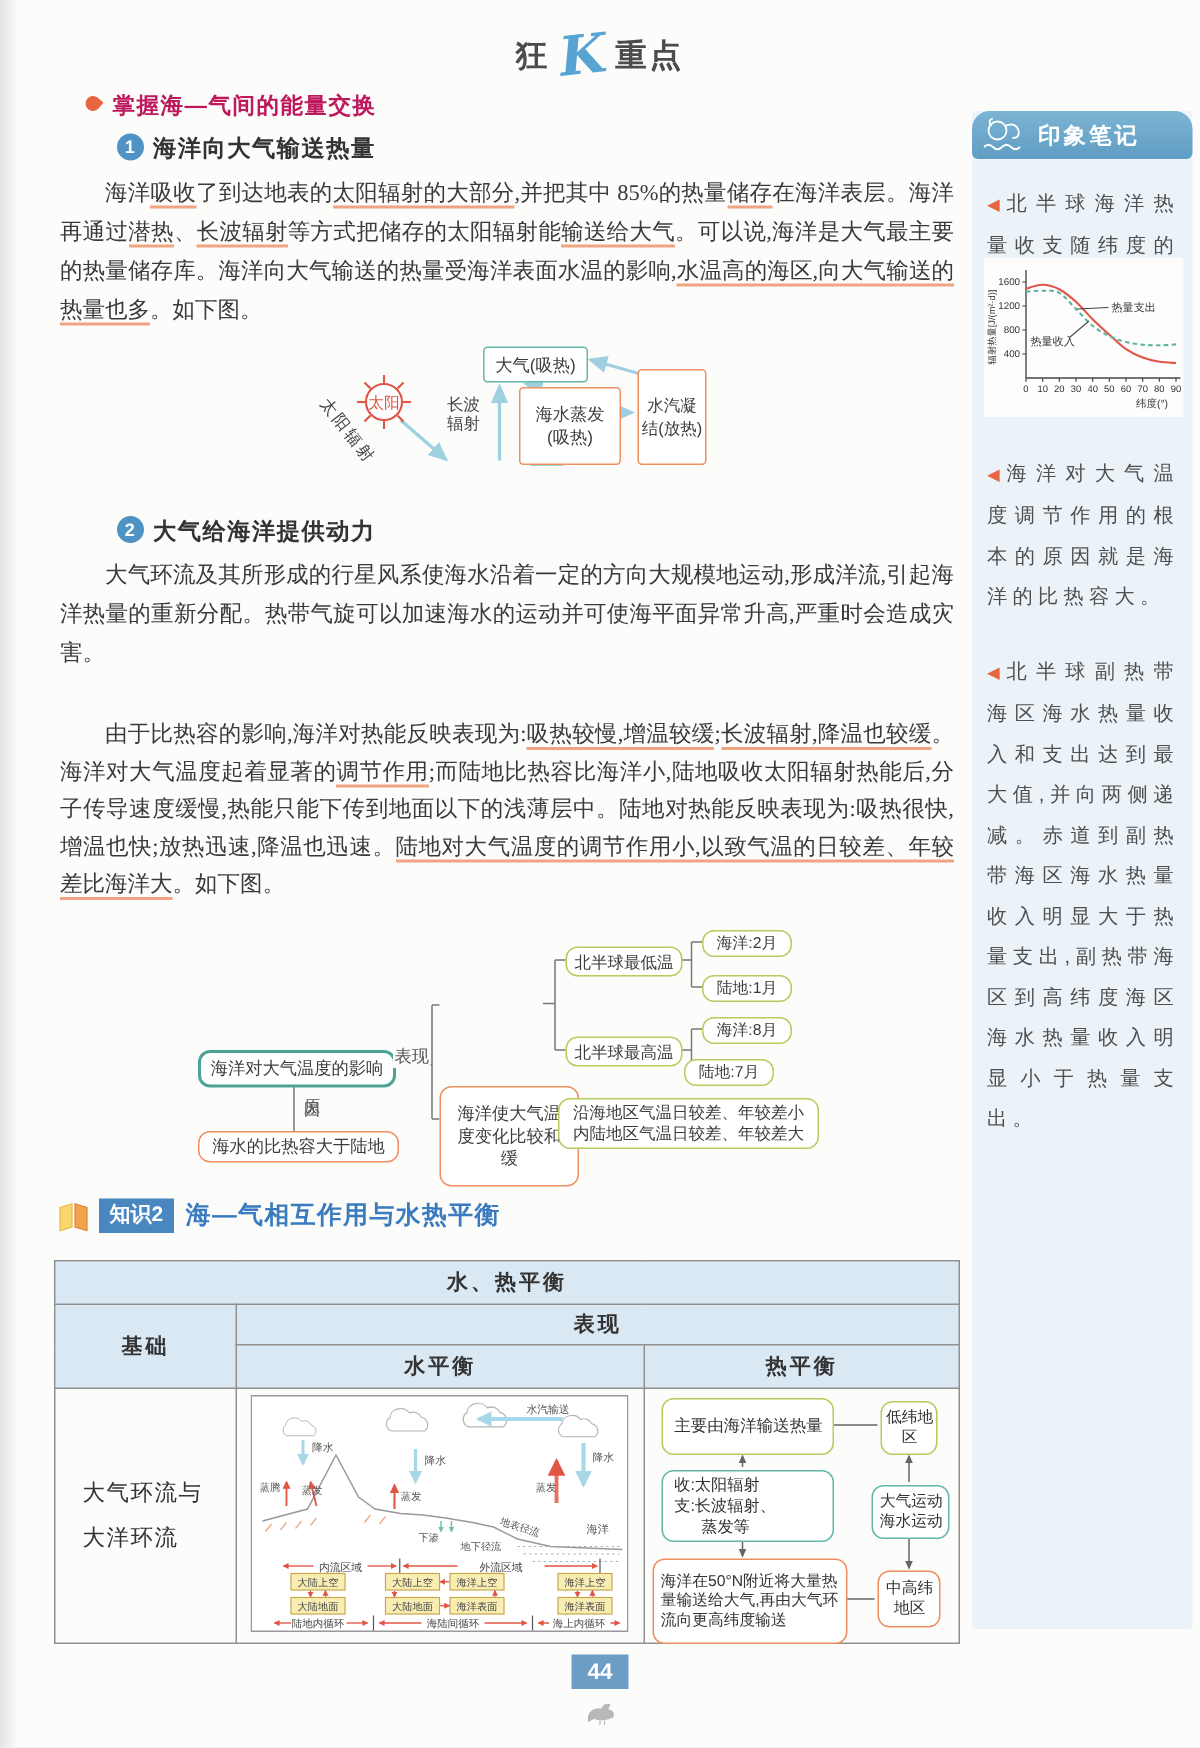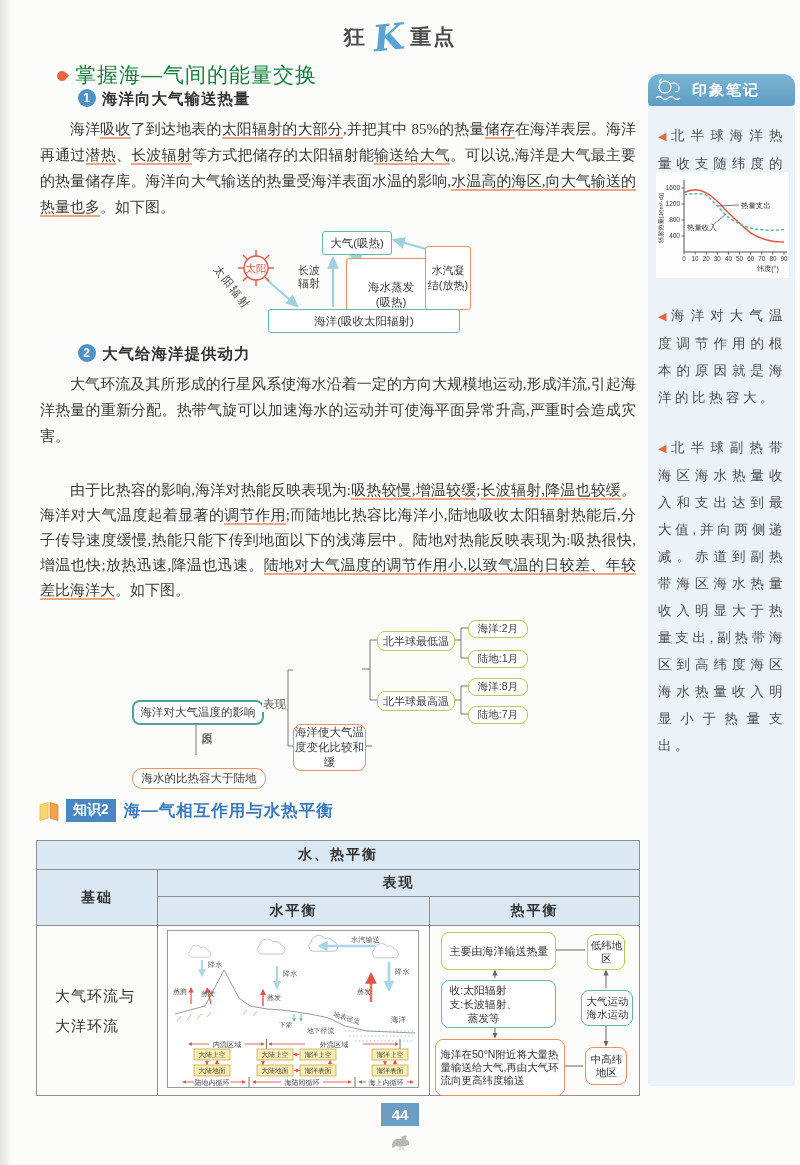--- a/index.html
+++ b/index.html
@@ -6,21 +6,21 @@
   .page{position:relative;width:800px;height:1165px;background:#fcfcfa;margin:0 auto;overflow:hidden;
         font-family:"Liberation Serif", serif;color:#3c3c3c;}
   .edge{position:absolute;left:0;top:0;width:12px;height:100%;
         background:linear-gradient(to right, rgba(0,0,0,0.10), rgba(0,0,0,0));}
   
   .hd{position:absolute;top:16px;left:0;width:100%;text-align:center;font-family:"Liberation Sans",sans-serif;}
   .hd .t{font-size:21px;font-weight:bold;color:#4c4c4c;letter-spacing:2px;vertical-align:middle;}
   .hd .k{font-size:36px;font-style:italic;font-weight:bold;color:#57a3d2;font-family:"DejaVu Serif",serif;
          margin:0 6px;vertical-align:middle;display:inline-block;transform:rotate(-6deg);}
   
-  .oh{position:absolute;font-family:"Liberation Sans",sans-serif;font-weight:normal;font-size:21px;color:#15803d;letter-spacing:1px;}
+  .oh{position:absolute;font-family:"Liberation Sans",sans-serif;font-weight:bold;font-size:15px;color:#be185d;letter-spacing:1px;}
   .leaf{display:inline-block;width:10px;height:10px;background:#e8663f;border-radius:60% 5% 60% 60%;
         transform:rotate(40deg);margin-right:8px;vertical-align:1px;}
   .numh{position:absolute;font-family:"Liberation Sans",sans-serif;font-weight:bold;font-size:15.5px;color:#333;letter-spacing:1px;}
   .ncir{display:inline-block;width:18px;height:18px;border-radius:50%;background:#4f93c4;color:#fff;
         font-size:12px;line-height:18px;text-align:center;margin-right:6px;vertical-align:2px;font-family:"Liberation Sans",sans-serif;}
   
   .para{position:absolute;left:40px;width:596px;font-size:15px;line-height:26px;text-align:justify;
         text-indent:2em;color:#3a3a3a;}
   .para .u{border-bottom:2px solid #f0a484;padding-bottom:0px;}
   
@@ -102,23 +102,22 @@
             <line x1="80" y1="40" x2="86" y2="40"></line>
           <line x1="55" y1="27" x2="59" y2="31"></line>
             <line x1="77" y1="49" x2="81" y2="53"></line>
           <line x1="55" y1="53" x2="59" y2="49"></line>
             <line x1="77" y1="31" x2="81" y2="27"></line>
         </g>
       </g>
       <text x="68" y="44" text-anchor="middle" font-size="10.5" fill="#e05545" stroke="none">太阳</text>
     </svg>
     <div class="bx teal" style="left:134px;top:3px;width:68px;height:22px;font-size:11.5px;">大气(吸热)</div>
-    <div class="bx oran" style="left:158px;top:30px;width:56px;height:40px;font-size:11.5px;padding:16px;">海水蒸发(吸热)</div>
+    <div class="bx oran" style="left:158px;top:30px;width:56px;height:40px;font-size:11.5px;padding:5px;">海水蒸发(吸热)</div>
     <div class="bx oran" style="left:237px;top:18px;width:42px;height:60px;font-size:11px;padding:1px;">水汽凝结(放热)</div>
-    <div class="bx teal" style="left:80px;top:81px;width:190px;height:22px;font-size:11.5px;">海洋(吸收太阳辐射)</div>
     <div style="position:absolute;left:108px;top:36px;width:26px;font-size:11px;line-height:13px;text-align:center;font-family:'Liberation Sans',sans-serif;color:#444;">长波辐射</div>
     <div style="position:absolute;left:18px;top:52px;font-size:11px;color:#444;letter-spacing:2px;transform:rotate(52deg);font-family:'Liberation Sans',sans-serif;">太阳辐射</div>
   </div>
 
   <div class="numh" style="left:78px;top:344px;">
     <span class="ncir">2</span><span>大气给海洋提供动力</span>
   </div>
   <div class="para" style="top:371px;"><span>大气环流及其所形成的行星风系使海水沿着一定的方向大规模地运动,形成洋流,引起海洋热量的重新分配。热带气旋可以加速海水的运动并可使海平面异常升高,严重时会造成灾害。</span></div>
 
   <div class="para" style="top:478px;line-height:25px;"><span>由于比热容的影响,海洋对热能反映表现为:</span><span class="u">吸热较慢,增温较缓</span><span>;</span><span class="u">长波辐射,降温也较缓</span><span>。海洋对大气温度起着显著的</span><span class="u">调节作用</span><span>;而陆地比热容比海洋小,陆地吸收太阳辐射热能后,分子传导速度缓慢,热能只能下传到地面以下的浅薄层中。陆地对热能反映表现为:吸热很快,增温也快;放热迅速,降温也迅速。</span><span class="u">陆地对大气温度的调节作用小,以致气温的日较差、年较差比海洋大</span><span>。如下图。</span></div>
@@ -131,29 +130,33 @@
         <path d="M160,50 V126"></path>
         <path d="M160,50 H165 M160,126 H165"></path>
         <path d="M234,49 H242 M242,20 V80 M242,20 H249 M242,80 H249"></path>
         <path d="M325,20 H333 M333,8 V38 M333,8 H340 M333,38 H340"></path>
         <path d="M325,80 H333 M333,66 V94 M333,66 H340 M333,94 H340"></path>
         <path d="M234,126 H244"></path>
       </g>
     </svg>
     <div class="bx tealb rd" style="left:4px;top:80px;width:128px;height:21px;font-size:11.5px;">海洋对大气温度的影响</div>
     <div class="vert" style="position:absolute;left:71px;top:104px;font-size:11px;color:#555;font-family:'Liberation Sans',sans-serif;">原因</div>
-    <div class="bx oran rd" style="left:4px;top:148px;width:132px;height:19px;font-size:11.5px;border-radius:10px;">海水的比热容大于陆地</div>
+    <div class="bx oran rd" style="left:4px;top:134px;width:132px;height:19px;font-size:11.5px;">海水的比热容大于陆地</div>
     <div style="position:absolute;left:134px;top:77px;font-size:11.5px;color:#555;background:#fcfcfa;padding:0 1px;font-family:'Liberation Sans',sans-serif;">表现</div>
-    <div class="bx oran rd" style="left:165px;top:104px;width:69px;height:43px;font-size:11.5px;padding:1px;">海洋使大气温度变化比较和缓</div>
+    <div class="bx oran rd" style="left:165px;top:104px;width:69px;height:43px;font-size:11.5px;padding:11px;">海洋使大气温度变化比较和缓</div>
     <div class="bx grn rd" style="left:249px;top:11px;width:76px;height:18px;font-size:11px;">北半球最低温</div>
     <div class="bx grn rd" style="left:249px;top:71px;width:76px;height:18px;font-size:11px;">北半球最高温</div>
     <div class="bx grn rd" style="left:340px;top:0px;width:58px;height:16px;font-size:10.5px;">海洋:2月</div>
     <div class="bx grn rd" style="left:340px;top:30px;width:58px;height:16px;font-size:10.5px;">陆地:1月</div>
     <div class="bx grn rd" style="left:340px;top:58px;width:58px;height:16px;font-size:10.5px;">海洋:8月</div>
-    <div class="bx grn rd" style="left:340px;top:86px;width:58px;height:16px;font-size:10.5px;">陆地:7月</div>
+    <div class="bx grn rd" style="left:328px;top:86px;width:58px;height:16px;font-size:10.5px;">陆地:7月</div>
+    <div class="bx grn rd" style="left:244px;top:112px;width:172px;height:32px;font-size:11px;flex-direction:column;line-height:14px;">
+      <span>沿海地区气温日较差、年较差小</span>
+      <span>内陆地区气温日较差、年较差大</span>
+    </div>
   </div>
 
   <div class="k2">
     <svg width="22" height="20" style="vertical-align:middle;">
       <path d="M2,4 L10,1.5 L10,17 L2,19.5 Z" fill="#f9d66b" stroke="#e8b84a" stroke-width="0.8"></path>
       <path d="M12,1.5 L20,4 L20,19.5 L12,17 Z" fill="#f2a24b" stroke="#d8883a" stroke-width="0.8"></path>
     </svg><span class="badge">知识2</span><span class="ttl">海—气相互作用与水热平衡</span>
   </div>
 
   <table class="wt">

